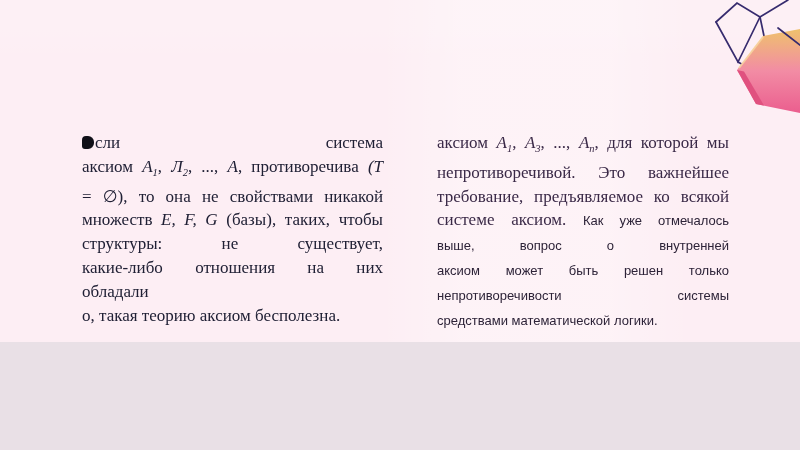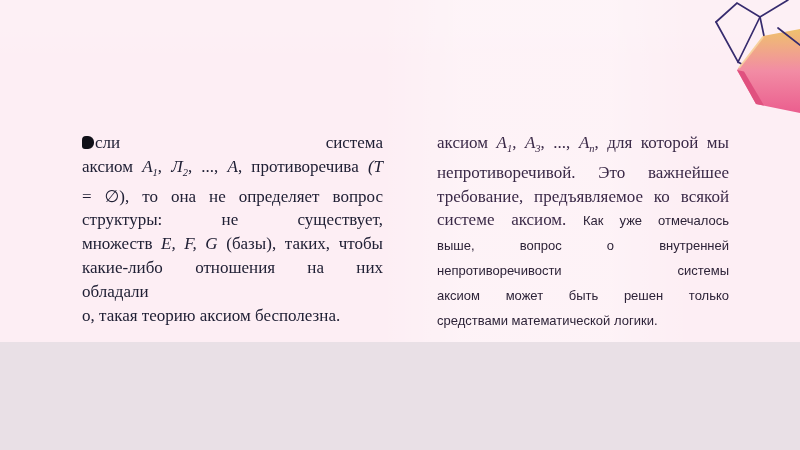--- a/index.html
+++ b/index.html
@@ -73,30 +73,30 @@
     </g>
 
     <path class="wire" d="M778 28 L800 45"></path>
 
     <path class="sq" d="M-8 411 Q -1 399 6 407 T 20 407 T 34 407 T 48 407 T 62 407 T 76 407 T 88 405"></path>
   </svg>
 
   <div class="col left">
       <div class="ln st"><span class="seg-blob"></span><span class="seg-r">сли система</span></div>
       <div class="ln st"><span class="seg-r">аксиом </span><span class="seg-i">А</span><span class="seg-sub">1</span><span class="seg-r">, </span><span class="seg-i">Л</span><span class="seg-sub">2</span><span class="seg-r">, ..., </span><span class="seg-i">А</span><span class="seg-r">, противоречива </span><span class="seg-i">(Т</span></div>
-      <div class="ln st"><span class="seg-r">= ∅), то она не определяет вопрос</span></div>
+      <div class="ln st"><span class="seg-r">= ∅), то она не свойствами никакой</span></div>
+      <div class="ln st"><span class="seg-r">множеств </span><span class="seg-i">E, F, G</span><span class="seg-r"> (базы), таких, чтобы</span></div>
       <div class="ln st"><span class="seg-r">структуры: не существует,</span></div>
-      <div class="ln st"><span class="seg-r">множеств </span><span class="seg-i">E, F, G</span><span class="seg-r"> (базы), таких, чтобы</span></div>
       <div class="ln st"><span class="seg-r">какие-либо отношения на них</span></div>
       <div class="ln"><span class="seg-r">обладали</span></div>
       <div class="ln"><span class="seg-r">о, такая теорию аксиом бесполезна.</span></div>
     </div>
   <div class="col right">
       <div class="ln st"><span class="seg-r">аксиом </span><span class="seg-i">А</span><span class="seg-sub">1</span><span class="seg-r">, </span><span class="seg-i">А</span><span class="seg-sub">3</span><span class="seg-r">, ..., </span><span class="seg-i">А</span><span class="seg-sub">n</span><span class="seg-r">, для которой мы</span></div>
       <div class="ln st"><span class="seg-r">непротиворечивой. Это важнейшее</span></div>
       <div class="ln st"><span class="seg-r">требование, предъявляемое ко всякой</span></div>
       <div class="ln st"><span class="seg-r">системе аксиом. </span><span class="seg-sans">Как уже отмечалось</span></div>
       <div class="ln st"><span class="seg-sans">выше, вопрос о внутренней</span></div>
+      <div class="ln st"><span class="seg-sans">аксиом может быть решен только</span></div>
       <div class="ln st"><span class="seg-sans">непротиворечивости системы</span></div>
-      <div class="ln st"><span class="seg-sans">аксиом может быть решен только</span></div>
       <div class="ln"><span class="seg-sans">средствами математической логики.</span></div>
     </div>
 </div>
 
 </body></html>

